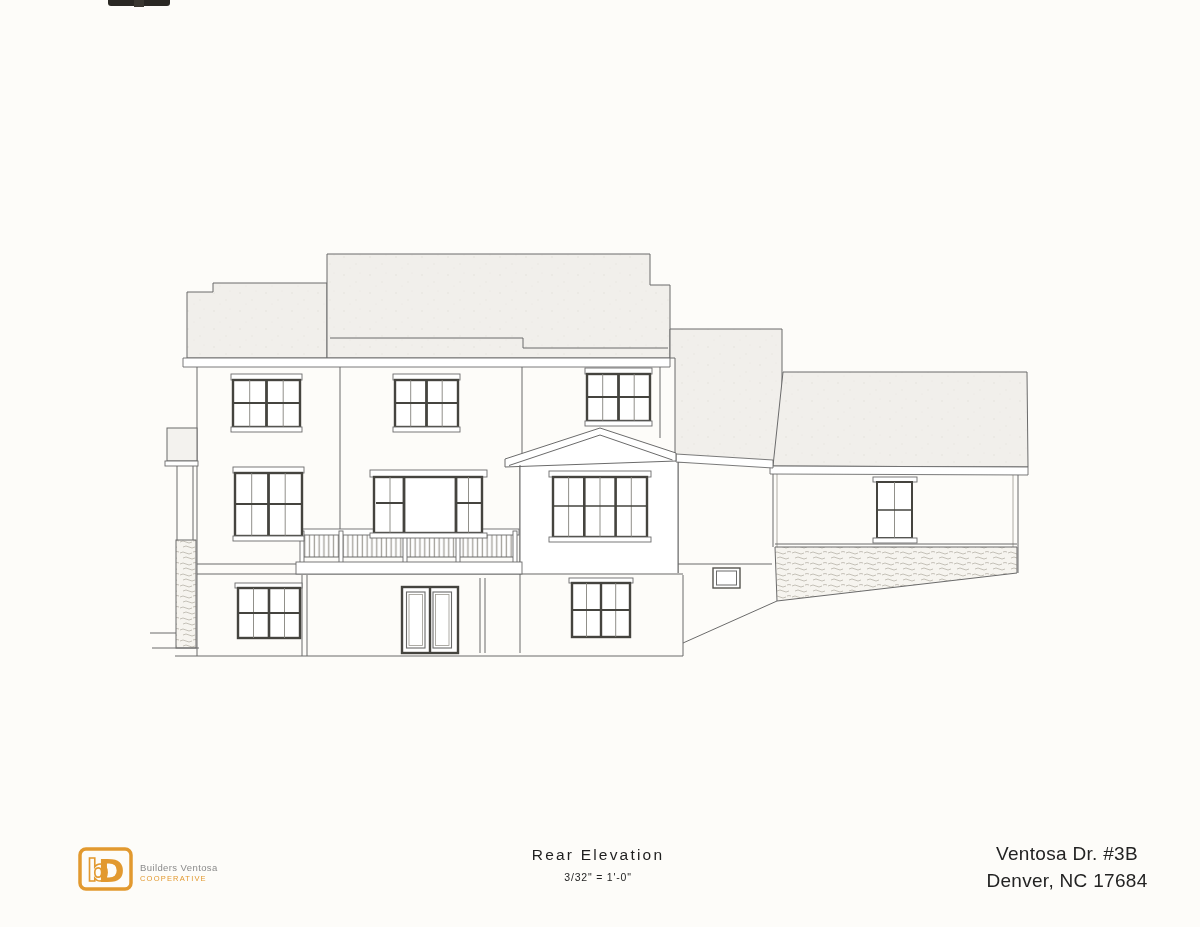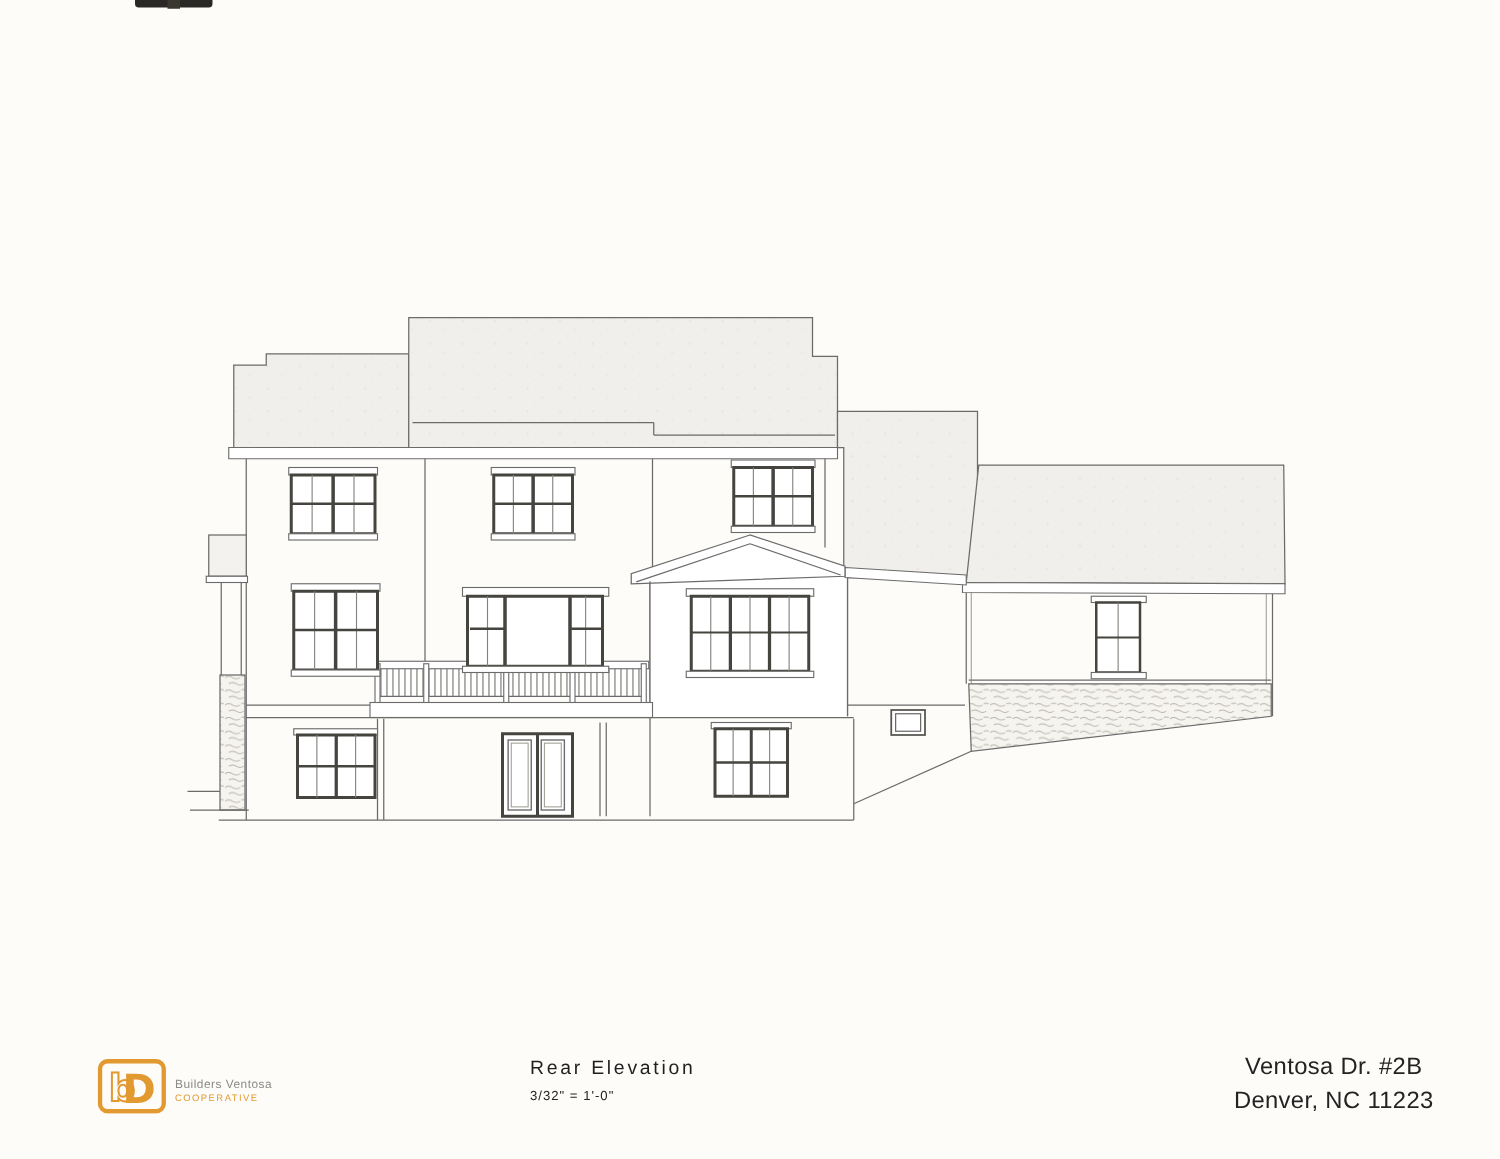--- a/index.html
+++ b/index.html
@@ -24,21 +24,21 @@
   .m2{stroke:var(--frame);stroke-width:2;fill:none;}
   .m3{stroke:var(--frame);stroke-width:2.8;fill:none;}
   .fillwhite{fill:#ffffff;}
   .stone{fill:url(#stonetx);stroke:var(--line);stroke-width:1;}
 
   .footer-logo{position:absolute;left:78px;top:847px;display:flex;align-items:center;}
   .logo-text{margin-left:7px;padding-top:6px;}
   .brand-1{font-size:9.5px;color:var(--brand-gray);letter-spacing:0.4px;}
   .brand-2{font-size:7.5px;font-weight:normal;color:var(--accent);letter-spacing:1.2px;margin-top:1px;}
 
-  .title-block{position:absolute;left:424px;top:846px;width:320px;text-align:left;color:var(--ink);}
+  .title-block{position:absolute;left:438px;top:846px;width:320px;text-align:center;color:var(--ink);}
   .title-main{font-size:15.5px;letter-spacing:2.2px;color:#1f1f1f;}
   .title-scale{font-size:10.5px;letter-spacing:0.8px;margin-top:7px;color:#242424;}
 
   .address-block{position:absolute;left:955px;top:841px;width:224px;text-align:center;
     font-size:19px;line-height:1.42;color:#232323;letter-spacing:0.3px;}
 </style>
 </head>
 <body>
 
 <div class="smudge"></div>
@@ -245,15 +245,15 @@
     <div class="brand-2">COOPERATIVE</div>
   </div>
 </div>
 
 <div class="title-block">
   <div class="title-main">Rear Elevation</div>
   <div class="title-scale">3/32" = 1'-0"</div>
 </div>
 
 <div class="address-block">
-  <div>Ventosa Dr. #2B</div>
-  <div>Denver, NC 11223</div>
+  <div>Ventosa Dr. #3B</div>
+  <div>Denver, NC 17684</div>
 </div>
 
 </body></html>

